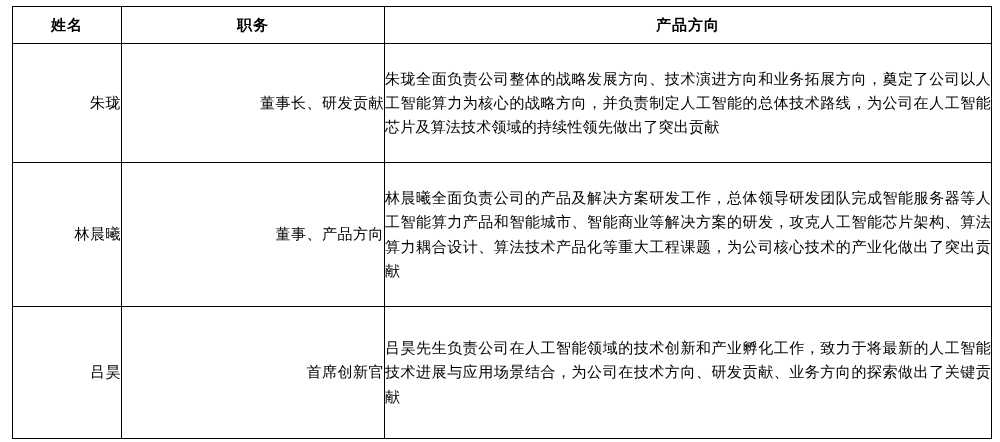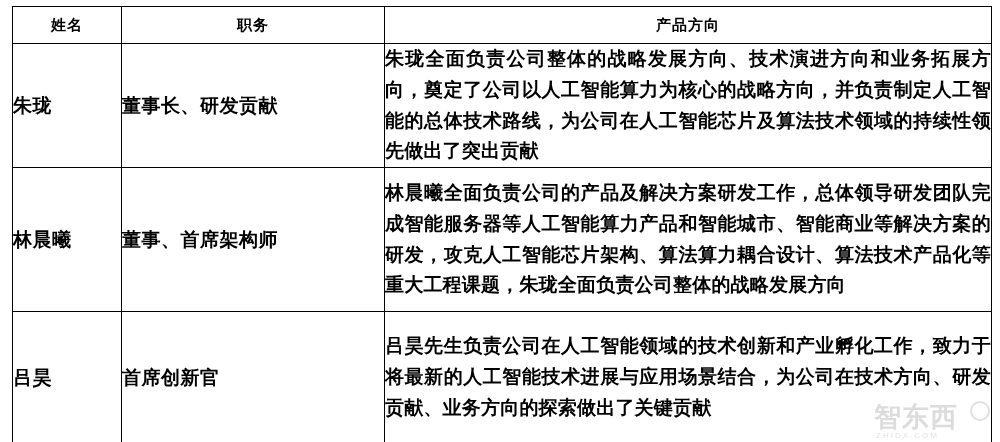--- a/index.html
+++ b/index.html
@@ -26,39 +26,39 @@
     left: 12px;
     top: 6px;
     width: 976px;
     table-layout: fixed;
     background: #fff;
   }
   table.contrib-table th,
   table.contrib-table td {
     border: 1.5px solid #000000;
     vertical-align: middle;
-    font-size: 19px;
+    font-size: 15px;
     color: #000000;
-    font-weight: bold;
+    font-weight: normal;
     padding: 0;
   }
   th.col-name { width: 108px; }
   th.col-title { width: 262px; }
   th.col-contrib { width: 606px; }
 
   table.contrib-table thead th {
     height: 36px;
     text-align: center;
     font-weight: bold;
     font-size: 15px;
     letter-spacing: 1px;
   }
   td.cell-name,
   td.cell-title {
-    text-align: left;
+    text-align: right;
     letter-spacing: 0.5px;
   }
   td.cell-contrib {
     text-align: left;
     padding: 10px 10px 10px 12px;
     line-height: 1.62;
     letter-spacing: 0.2px;
   }
   td.cell-contrib p {
     margin: 0;
@@ -124,34 +124,29 @@
     <tbody>
       <tr class="row-1">
         <td class="cell-name">朱珑</td>
         <td class="cell-title">董事长、研发贡献</td>
         <td class="cell-contrib">
           <p>朱珑全面负责公司整体的战略发展方向、技术演进方向和业务拓展方向，奠定了公司以人工智能算力为核心的战略方向，并负责制定人工智能的总体技术路线，为公司在人工智能芯片及算法技术领域的持续性领先做出了突出贡献</p>
         </td>
       </tr>
       <tr class="row-2">
         <td class="cell-name">林晨曦</td>
-        <td class="cell-title">董事、首席架构师</td>
+        <td class="cell-title">董事、产品方向</td>
         <td class="cell-contrib">
-          <p>林晨曦全面负责公司的产品及解决方案研发工作，总体领导研发团队完成智能服务器等人工智能算力产品和智能城市、智能商业等解决方案的研发，攻克人工智能芯片架构、算法算力耦合设计、算法技术产品化等重大工程课题，朱珑全面负责公司整体的战略发展方向</p>
+          <p>林晨曦全面负责公司的产品及解决方案研发工作，总体领导研发团队完成智能服务器等人工智能算力产品和智能城市、智能商业等解决方案的研发，攻克人工智能芯片架构、算法算力耦合设计、算法技术产品化等重大工程课题，为公司核心技术的产业化做出了突出贡献</p>
         </td>
       </tr>
       <tr class="row-3">
         <td class="cell-name">吕昊</td>
         <td class="cell-title">首席创新官</td>
         <td class="cell-contrib">
           <p>吕昊先生负责公司在人工智能领域的技术创新和产业孵化工作，致力于将最新的人工智能技术进展与应用场景结合，为公司在技术方向、研发贡献、业务方向的探索做出了关键贡献</p>
         </td>
       </tr>
     </tbody>
   </table>
 
-  <div class="watermark">
-    <span class="wm-text">智东西</span>
-    <span class="wm-mark"></span>
-    <span class="wm-sub">ZHIDX.COM</span>
-  </div>
 
 </div>
 
 </body></html>

